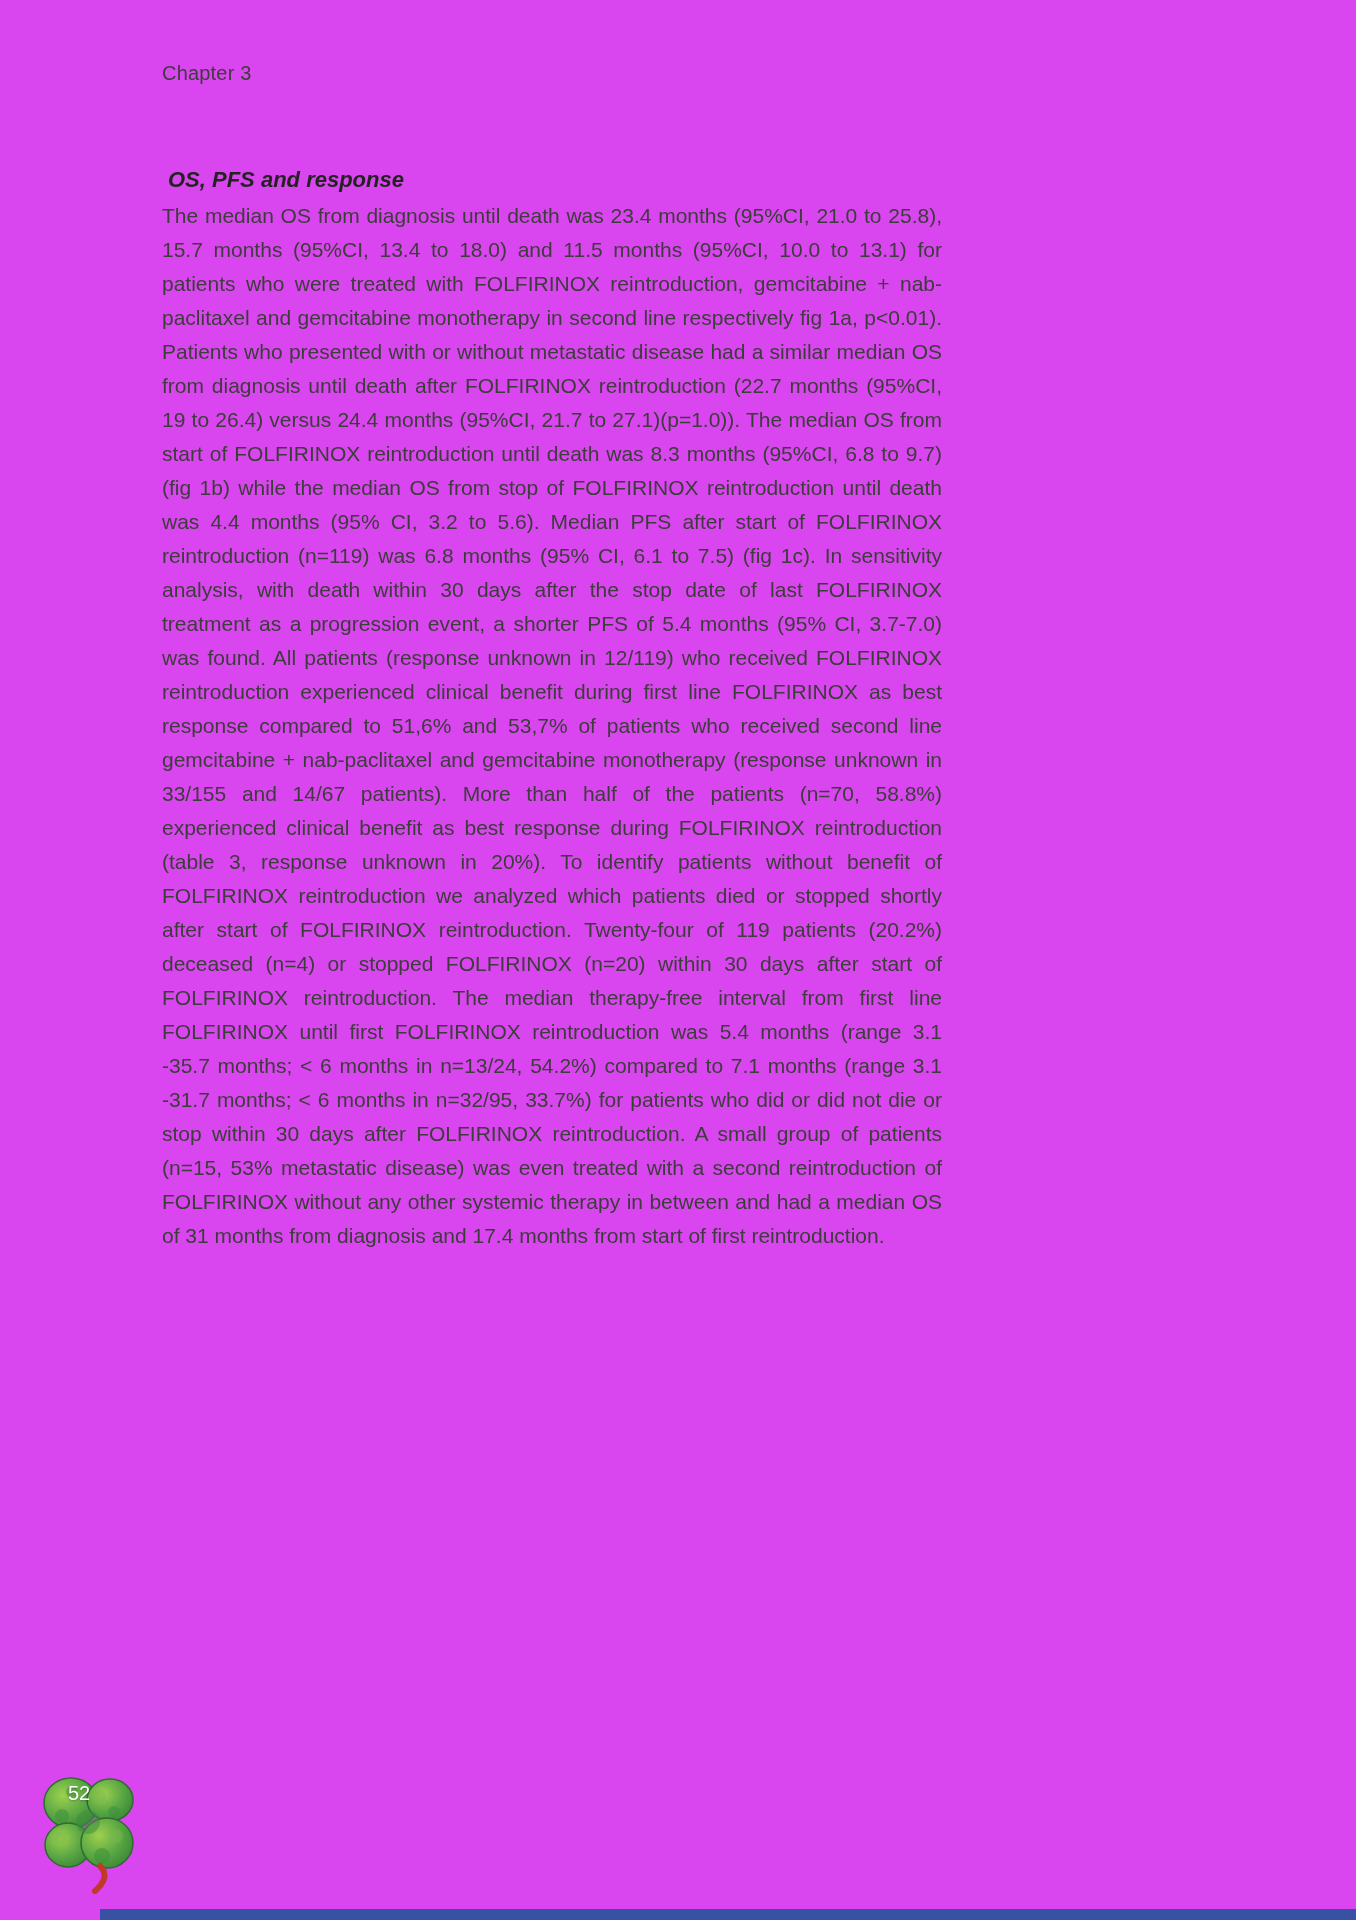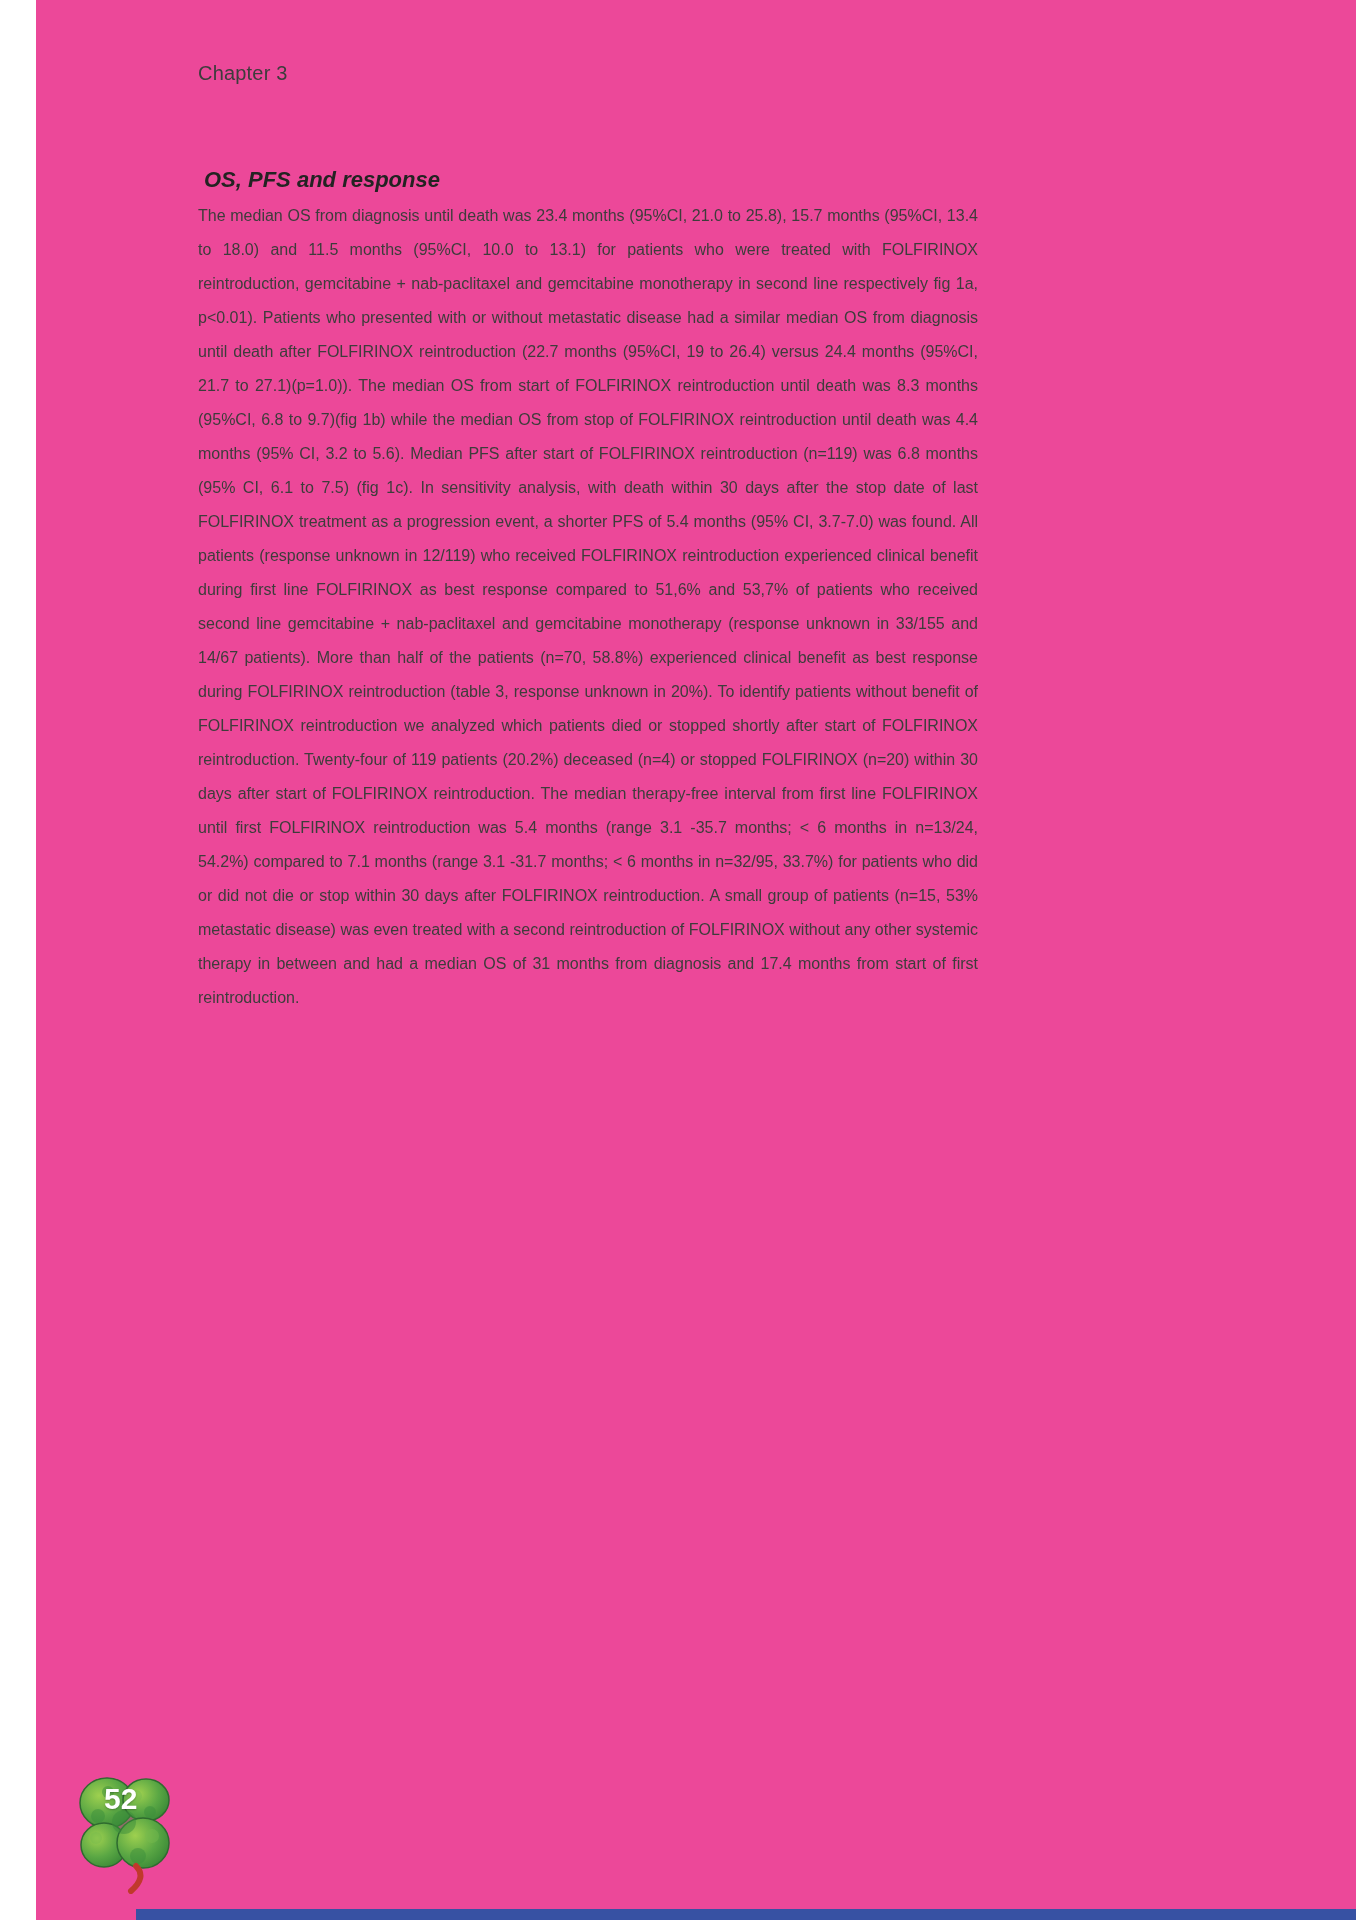--- a/index.html
+++ b/index.html
@@ -3,47 +3,47 @@
 <meta charset="utf-8">
 <style>
   * { margin:0; padding:0; box-sizing:border-box; }
   html, body { width:1356px; height:1920px; }
   body {
     background:#ffffff;
     font-family:"Liberation Sans", sans-serif;
     position:relative;
     overflow:hidden;
   }
-  .page { position:absolute; inset:0; background:#ec4899;margin-left:36px; }
+  .page { position:absolute; inset:0; background:#d946ef; }
 
   .chapter-label {
     position:absolute; left:162px; top:62px;
     font-size:20px; letter-spacing:0.2px; color:#3d3d3c;
   }
 
   .section-heading {
     position:absolute; left:168px; top:167px;
     font-size:22px; font-weight:700; font-style:italic;
     color:#232322;
   }
 
   .body-text {
     position:absolute; left:162px; top:199px; width:780px;
-    font-size:16px; line-height:34px; color:#3d3d3c;
+    font-size:21px; line-height:34px; color:#3d3d3c;
     text-align:justify;
   }
 
   .clover-wrap {
     position:absolute; left:42px; top:1772px;
     width:94px; height:122px;
   }
   .clover-wrap svg { position:absolute; left:0; top:0; display:block; }
   .page-number {
     position:absolute; left:26px; top:10px;
-    color:#ffffff; font-size:30px; font-weight:700;
+    color:#ffffff; font-size:20px; font-weight:400;
     text-shadow:0 1px 2px rgba(0,0,0,0.25);
   }
 
   .bottom-bar {
     position:absolute; left:100px; right:0; bottom:0; height:11px;
     background:#3751a3;
   }
 </style>
 </head>
 <body>

